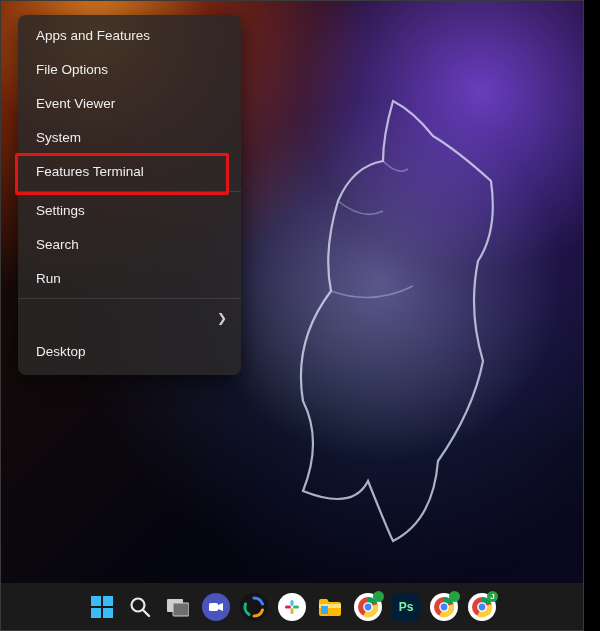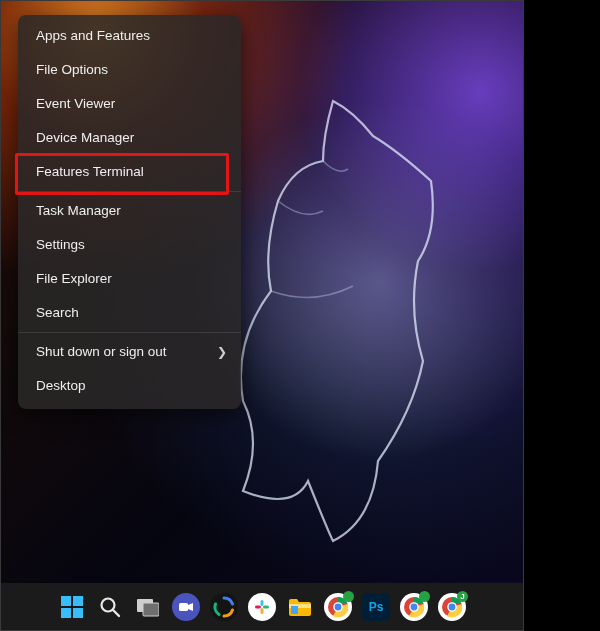--- a/index.html
+++ b/index.html
@@ -1,16 +1,16 @@
 <!DOCTYPE html>
 <html><head>
 <meta charset="utf-8">
 <style>
   html,body{margin:0;padding:0;width:600px;height:631px;overflow:hidden;font-family:"Segoe UI",Arial,sans-serif;background:#000}
-  .desktop{position:relative;width:524px;height:631px;
+  .desktop{position:relative;width:584px;height:631px;
     background:
       radial-gradient(circle at 95px 30px,rgba(255,150,40,.85) 0%,rgba(200,60,10,.5) 15%,transparent 35%),
       radial-gradient(circle at 480px 90px,rgba(140,80,255,.7) 0%,rgba(60,20,120,.35) 25%,transparent 50%),
       radial-gradient(circle at 380px 280px,rgba(180,200,255,.55) 0%,rgba(40,60,120,.25) 35%,transparent 60%),
       linear-gradient(135deg,#2a0c05 0%,#130a0a 30%,#050510 60%,#0a0820 100%);
       border:1px solid #3a3a3a;box-sizing:border-box}
   
   .figure{position:absolute;right:30px;top:80px;pointer-events:none;opacity:.85}
   
   .ctx{position:absolute;left:17px;top:14px;width:223px;
@@ -38,34 +38,32 @@
 
   <svg class="figure" width="320" height="470" viewBox="0 0 320 470">
     <path d="M160 20 Q150 55 150 80 Q120 85 105 120 Q90 170 98 210 Q60 260 70 320 Q90 360 70 410 Q120 430 135 400 Q155 450 160 460 Q200 440 205 380 Q240 330 250 280 Q235 230 245 180 Q265 150 258 100 Q225 70 200 55 Q180 30 160 20 Z" fill="none" stroke="rgba(230,240,255,.85)" stroke-width="2.2"></path>
     <path d="M150 80 Q165 95 175 88 M105 120 Q130 140 150 130 M98 210 Q140 225 180 205" fill="none" stroke="rgba(200,220,255,.45)" stroke-width="1.6"></path>
   </svg>
 
   <div class="ctx">
     <div class="item"><span>Apps and Features</span></div>
     <div class="item"><span>File Options</span></div>
     <div class="item"><span>Event Viewer</span></div>
-    <div class="item"><span>Device Manager</span></div>
+    <div class="item"><span>System</span></div>
     <div class="item"><span>Features Terminal</span></div>
 
     <div class="sep"></div>
 
-    <div class="item"><span>Task Manager</span></div>
     <div class="item"><span>Settings</span></div>
-    <div class="item"><span>File Explorer</span></div>
     <div class="item"><span>Search</span></div>
+    <div class="item"><span>Run</span></div>
 
     <div class="sep"></div>
 
     <div class="item">
-      <span>Shut down or sign out</span>
       <span class="chev">❯</span>
     </div>
     <div class="item"><span>Desktop</span></div>
   </div>
 
   <div class="hl"></div>
 
   <div class="taskbar">
 
     <div class="tb-btn">
@@ -128,21 +126,21 @@
         <circle cx="11" cy="11" r="10" fill="#DB4437"></circle>
         <path d="M11 1 A10 10 0 0 1 20.5 8 L11 8 Z" fill="#0F9D58"></path>
         <path d="M20.5 8 A10 10 0 0 1 6 20 L11 11 Z" fill="#FFCD40"></path>
         <circle cx="11" cy="11" r="4.8" fill="#fff"></circle>
         <circle cx="11" cy="11" r="3.4" fill="#4285F4"></circle>
       </svg>
       <span class="badge"></span>
     </div>
 
     <div class="tb-btn" style="background:#001e36;border-radius:5px">
-      <span style="color:#0ea5e9;font-size:12px;font-weight:700;font-family:Arial">Ps</span>
+      <span style="color:#86efac;font-size:12px;font-weight:700;font-family:Arial">Ps</span>
     </div>
 
     <div class="tb-btn round" style="background:#fff">
       <svg width="22" height="22" viewBox="0 0 22 22">
         <circle cx="11" cy="11" r="10" fill="#DB4437"></circle>
         <path d="M11 1 A10 10 0 0 1 20.5 8 L11 8 Z" fill="#0F9D58"></path>
         <path d="M20.5 8 A10 10 0 0 1 6 20 L11 11 Z" fill="#FFCD40"></path>
         <circle cx="11" cy="11" r="4.8" fill="#fff"></circle>
         <circle cx="11" cy="11" r="3.4" fill="#4285F4"></circle>
       </svg>

